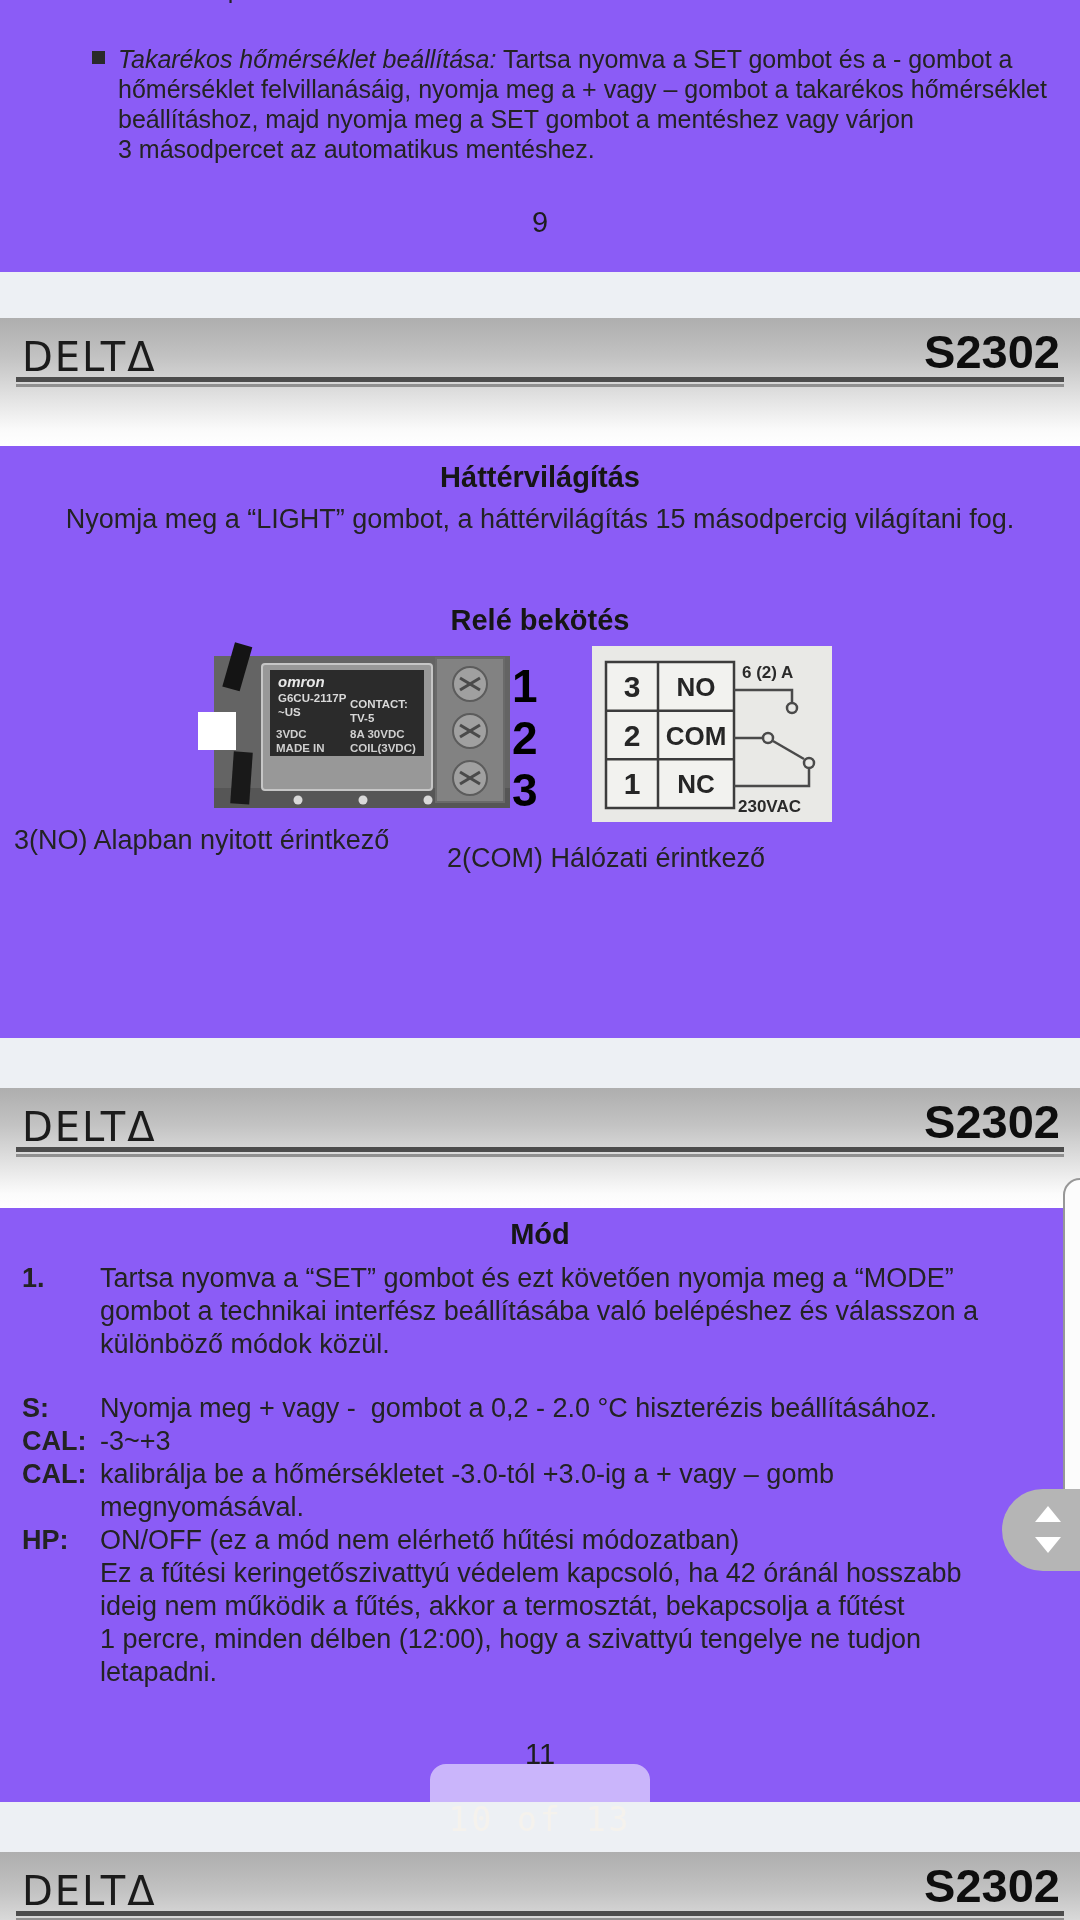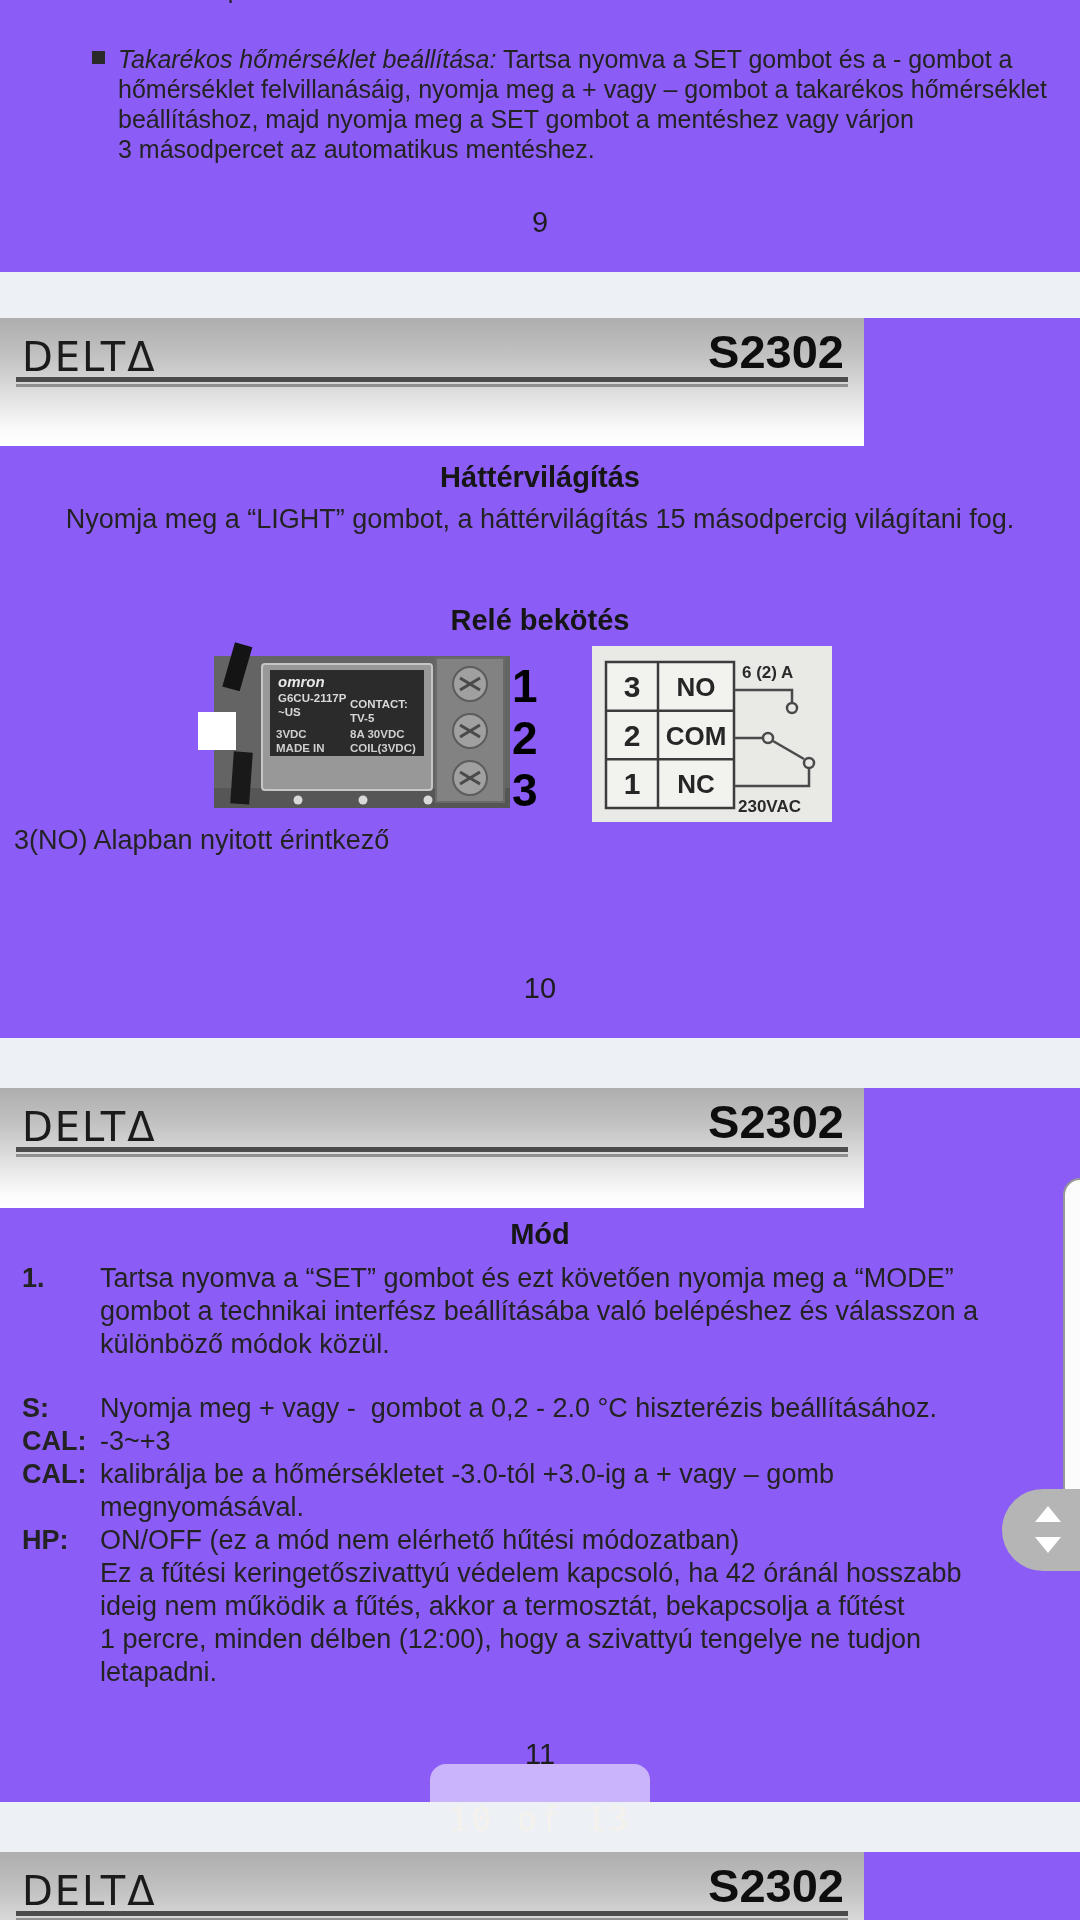--- a/index.html
+++ b/index.html
@@ -9,21 +9,21 @@
   }
   .abs{position:absolute;}
   .doc-text{font-size:25px;line-height:30px;color:#232323;white-space:pre;}
   .doc-text2{font-size:27px;line-height:33px;color:#232323;white-space:pre;}
   .pre-line{white-space:pre-line;}
   .italic{font-style:italic;}
   .centered{left:0;width:1080px;text-align:center;}
   .heading{font-size:29px;font-weight:700;color:#161616;}
   .pagenum{font-size:29px;color:#1d1d1d;}
   .band{left:0;width:1080px;background:#edf0f4;}
-  .page-header{left:0;width:864px;height:128px;
+  .page-header{left:0;width:1080px;height:128px;
     background:linear-gradient(180deg,#aeaeae 0%,#c2c2c2 30%,#e2e2e2 62%,#fbfbfb 88%,#ffffff 100%);}
   .brand{position:absolute;left:22px;top:18px;font-family:"DejaVu Sans",sans-serif;
     font-size:40px;font-weight:400;letter-spacing:2px;color:#1b1b1b;line-height:42px;}
   .model{position:absolute;right:20px;top:8px;font-size:47px;font-weight:700;color:#0e0e0e;line-height:52px;}
   .rule{position:absolute;left:16px;right:16px;top:59px;}
   .rule-dark{height:5px;background:#4c4c4c;}
   .rule-mid{height:3px;background:#909090;margin-top:2px;}
   .bullet-box{width:13px;height:13px;background:#2a2a2a;}
   .dlabel{position:absolute;left:22px;font-weight:700;white-space:pre;}
   .dtext{position:absolute;left:100px;white-space:pre;}
@@ -131,23 +131,23 @@
       <circle cx="200" cy="62" r="5" fill="#e9e9e6"></circle>
       <path d="M142,92 H170"></path>
       <circle cx="176" cy="92" r="5" fill="#e9e9e6"></circle>
       <path d="M181,95 L212,113"></path>
       <circle cx="217" cy="117" r="5" fill="#e9e9e6"></circle>
       <path d="M142,140 H217 V123"></path>
     </g>
     <text x="146" y="166" font-size="17" font-weight="700" fill="#2a2a2a">230VAC</text>
   </svg>
 
+  <div class="abs doc-text2" style="left:447px;top:842px;">2(COM) Hálózati érintkező</div>
   <div class="abs doc-text2" style="left:14px;top:824px;">3(NO) Alapban nyitott érintkező</div>
 
-  <div class="abs centered pagenum" style="top:972px;">10</div>
 
   <div class="abs band" style="top:1038px;height:50px;"></div>
 
   <div class="abs page-header" style="top:1088px;height:120px;">
     <div class="brand">DELTΔ</div>
     <div class="model">S2302</div>
     <div class="rule">
       <div class="rule-dark"></div>
       <div class="rule-mid"></div>
     </div>

